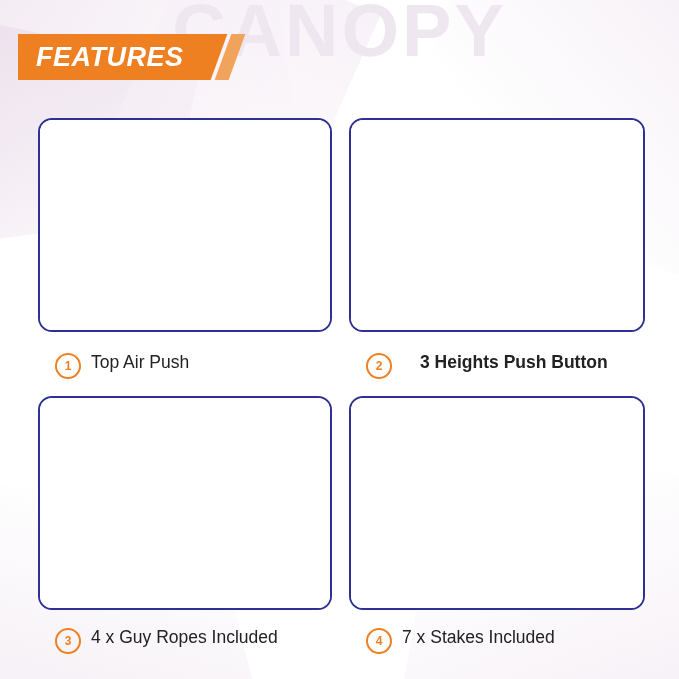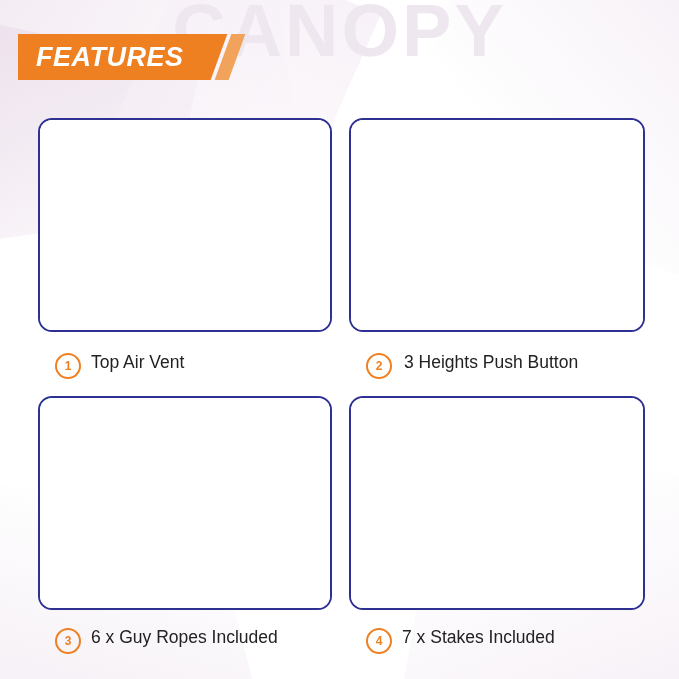--- a/index.html
+++ b/index.html
@@ -154,21 +154,21 @@
     align-items: center;
     justify-content: center;
     margin-top: 3px;
   }
   .cap-text {
     color: #222222;
     font-size: 17.5px;
     line-height: 1.32;
     padding-top: 1px;
   }
-  #cap2 .cap-text { margin-left: 2px; }
+  #cap2 .cap-text { margin-left: 18px; font-weight: bold; }
 
   
   .p1-sky {
     position: absolute; inset: 0;
     background: #ffffff;
   }
 
   
   .p2-bg { position:absolute; inset:0; background:#ffffff; }
 
@@ -259,21 +259,21 @@
         <path d="M174 104 L214 120 L206 124 L216 132 L224 126 L226 136 L186 118 Z" opacity="0.95"></path>
       </g>
       <g fill="#8fdced">
         <path d="M168 140 L210 158 L202 162 L212 170 L220 164 L222 174 L180 154 Z" opacity="0.95"></path>
       </g>
     </svg>
   </div>
 
   <div class="caption" id="cap1">
     <div class="badge">1</div>
-    <div class="cap-text">Top Air Vent</div>
+    <div class="cap-text">Top Air Push</div>
   </div>
 
   <div class="panel" id="panel2">
     <div class="p2-bg"></div>
     <svg width="288" height="206" viewBox="0 0 288 206">
       <defs>
         <linearGradient id="poleg" x1="0" y1="0" x2="1" y2="0">
           <stop offset="0%" stop-color="#c9ccd0"></stop>
           <stop offset="25%" stop-color="#ffffff"></stop>
           <stop offset="70%" stop-color="#e6e8ea"></stop>
@@ -418,21 +418,21 @@
           <ellipse cx="10" cy="58" rx="10" ry="5"></ellipse>
           <ellipse cx="10" cy="76" rx="10" ry="5"></ellipse>
           <ellipse cx="10" cy="94" rx="10" ry="5"></ellipse>
         </g>
       </g>
     </svg>
   </div>
 
   <div class="caption" id="cap3">
     <div class="badge">3</div>
-    <div class="cap-text">6 x Guy Ropes Included</div>
+    <div class="cap-text">4 x Guy Ropes Included</div>
   </div>
 
   <div class="panel" id="panel4">
     <div class="p4-bg"></div>
     <svg width="288" height="206" viewBox="0 0 288 206">
       <defs>
         <linearGradient id="skin" x1="0" y1="0" x2="1" y2="1">
           <stop offset="0%" stop-color="#f6d9c2"></stop>
           <stop offset="60%" stop-color="#eec0a2"></stop>
           <stop offset="100%" stop-color="#d9a583"></stop>

